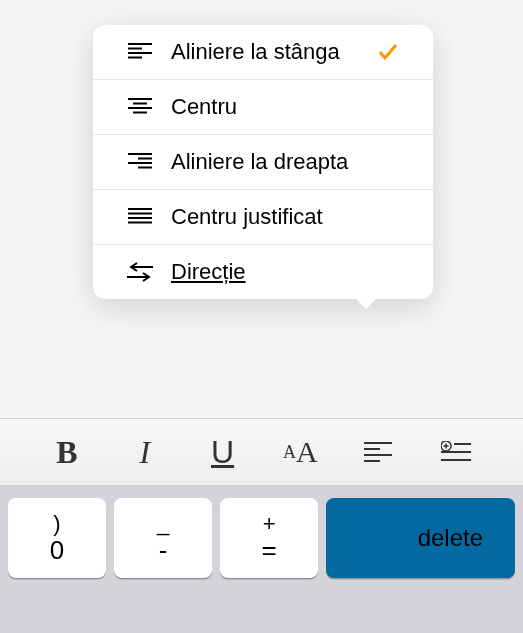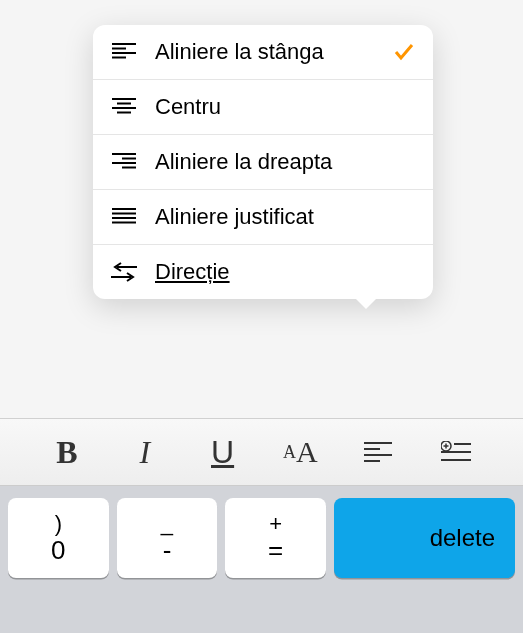--- a/index.html
+++ b/index.html
@@ -26,21 +26,21 @@
       bottom: -10px;
       right: 55px;
       width: 0; height: 0;
       border-left: 12px solid transparent;
       border-right: 12px solid transparent;
       border-top: 12px solid #fff;
     }
     .menu-item {
       display: flex;
       align-items: center;
-      padding: 14px 18px;
+      padding: 14px 34px;
       border-bottom: 1px solid #e5e5e5;
       cursor: pointer;
     }
     .menu-item:last-child { border-bottom: none; text-decoration: underline; }
     .menu-icon {
       width: 26px;
       height: 22px;
       margin-right: 18px;
       flex-shrink: 0;
       display: flex;
@@ -105,24 +105,24 @@
       font-size: 26px;
       color: #000;
       cursor: pointer;
       height: 80px;
     }
     .key-small { flex: 1; }
     .key .top { font-size: 22px; line-height: 1.1; }
     .key .bottom { font-size: 26px; line-height: 1.1; }
     .key-delete {
       flex: 1.6;
-      background: #0ea5e9;
+      background: #0369a1;
       font-size: 24px;
       align-items: flex-end;
-      padding-right: 20px;
+      padding-right: 32px;
       justify-content: center;
     }
     .bold { font-weight: 700; font-family: Georgia, serif; }
     .italic { font-style: italic; font-family: Georgia, serif; }
     .underline { text-decoration: underline; }
   </style>
 </head>
 <body>
 
 <div class="popover">
@@ -166,21 +166,21 @@
   </div>
   <div class="menu-item">
     <span class="menu-icon">
       <svg width="24" height="18" viewBox="0 0 24 18">
         <line x1="0" y1="1" x2="24" y2="1" stroke="#000" stroke-width="2"></line>
         <line x1="0" y1="5.5" x2="24" y2="5.5" stroke="#000" stroke-width="2"></line>
         <line x1="0" y1="10" x2="24" y2="10" stroke="#000" stroke-width="2"></line>
         <line x1="0" y1="14.5" x2="24" y2="14.5" stroke="#000" stroke-width="2"></line>
       </svg>
     </span>
-    <span class="menu-label">Aliniere justificat</span>
+    <span class="menu-label">Centru justificat</span>
   </div>
   <div class="menu-item">
     <span class="menu-icon">
       <svg width="26" height="20" viewBox="0 0 26 20">
         <line x1="6" y1="5" x2="26" y2="5" stroke="#000" stroke-width="2"></line>
         <polyline points="10,1 4,5 10,9" fill="none" stroke="#000" stroke-width="2"></polyline>
         <line x1="0" y1="15" x2="20" y2="15" stroke="#000" stroke-width="2"></line>
         <polyline points="16,11 22,15 16,19" fill="none" stroke="#000" stroke-width="2"></polyline>
       </svg>
     </span>

